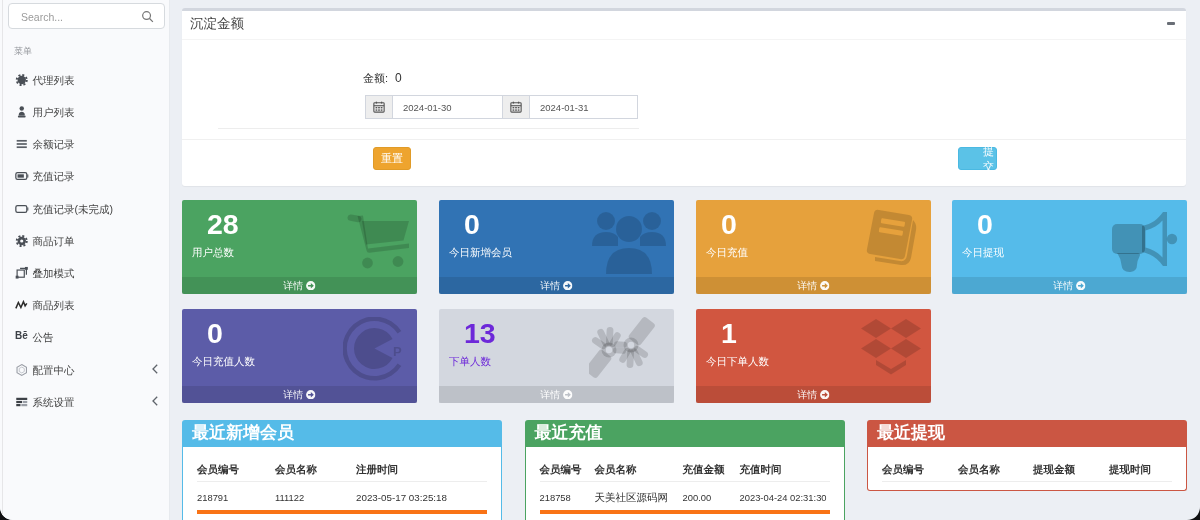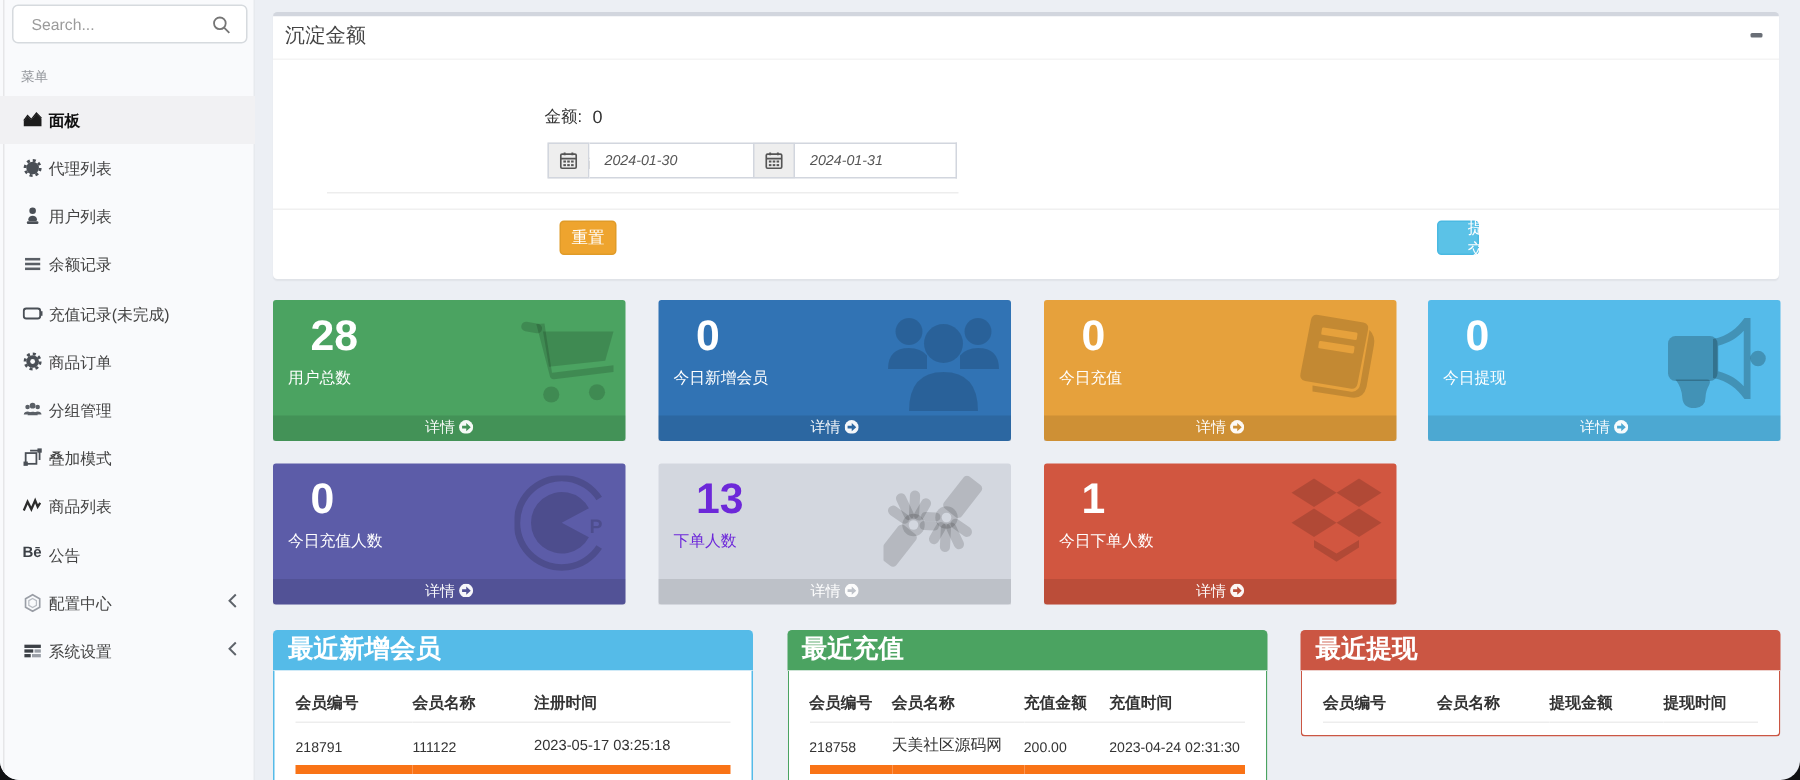--- a/index.html
+++ b/index.html
@@ -24,30 +24,30 @@
 
 .box { position:absolute; left:12px; top:8px; width:1004px; background:#fff; border-top:3px solid #d2d6de; border-radius:3px; box-shadow:0 1px 1px rgba(0,0,0,0.05); height:178px; }
 .box-header { position:relative; height:29px; border-bottom:1px solid #f4f4f4; }
 .box-title { position:absolute; left:8px; top:4px; font-size:13.5px; color:#444; }
 .box-minus { position:absolute; right:11px; top:11px; width:8px; height:3px; background:#696e76; border-radius:1px; }
 .frow1 { position:absolute; left:0; top:61px; width:100%; font-size:11px; color:#333; line-height:13px; }
 .frow1 .lab { position:absolute; left:181px; top:0; }
 .frow1 .val { position:absolute; left:213px; top:0; font-size:12px; }
 .frow2 { position:absolute; left:0; top:84px; width:100%; }
 .frow2 .lab { position:absolute; left:150px; top:7px; font-size:11px; color:#333; white-space:nowrap;margin-left:43px; }
-.dgroup { position:absolute; left:183px; top:0; display:flex; height:24px;font-style:italic; }
+.dgroup { position:absolute; left:183px; top:0; display:flex; height:24px; }
 .addon { width:28px; background:#eee; border:1px solid #d2d6de; display:flex; align-items:center; justify-content:center; color:#555; }
 .dinput { background:#fff; border:1px solid #d2d6de; border-left:0; font-size:9.5px; color:#555; display:flex; align-items:center; padding-left:10px; }
 .di1 { width:109px; border-right:0; }
 .di2 { width:108px; }
 .fline { position:absolute; left:36px; top:117px; width:421px; height:1px; background:#ededed; }
 .box-divider { position:absolute; left:0; top:128px; width:100%; height:1px; background:#f0f0f0; }
 .btn { position:absolute; top:136px; height:23px; border-radius:3px; font-size:11px; color:#fff; display:flex; align-items:center; justify-content:center; }
 .btn-reset { left:191px; width:38px; background:#eea42e; border:1px solid #e09b28;text-align:center; }
-.btn-submit { left:776px; width:28px; background:#5bc2e7; border:1px solid #4ab9e2;padding-left:24px; }
+.btn-submit { left:776px; width:39px; background:#5bc2e7; border:1px solid #4ab9e2;padding-left:24px; }
 
 .sbox { position:absolute; width:235px; height:94px; border-radius:2px; color:#fff; }
 .sbox .num { position:absolute; left:25px; top:9.5px; font-size:28.5px; font-weight:bold; line-height:28.5px; }
 .sbox .lbl { position:absolute; left:10px; top:46px; font-size:10.5px; line-height:12px; }
 .sbox .icon { position:absolute; right:8px; top:8px; }
 .sbox .sfoot { position:absolute; left:0; bottom:0; width:100%; height:17.5px; background:rgba(0,0,0,0.1); color:rgba(255,255,255,0.95); font-size:10px; text-align:center; line-height:17.5px; }
 .sbox.dark .num, .sbox.dark .lbl { color:#6d28d9; }
 .r1 { top:200px; }
 .r2 { top:309px; }
 .c1 { left:12px; } .c2 { left:269px; } .c3 { left:526px; } .c4 { left:782px; }
@@ -62,21 +62,21 @@
 .panel { position:absolute; top:420px; width:320px; }
 .p1 { left:12px; } .p2 { left:354.5px; } .p3 { left:697px; }
 .phead { height:27px; border-radius:3px 3px 0 0; color:#fff; font-size:17px; font-weight:bold; line-height:26px; padding-left:10px; }
 .pbody { background:#fff; border:1px solid; border-top:0; border-radius:0 0 3px 3px; }
 .p1 .phead { background:#55bbe8; } .p1 .pbody { border-color:#55bbe8; height:80px; }
 .p2 .phead { background:#4ba361; } .p2 .pbody { border-color:#4ba361; height:80px; }
 .p3 .phead { background:#cb5643; } .p3 .pbody { border-color:#cb5643; height:44px; }
 .ptable { border-collapse:collapse; table-layout:fixed; margin:0 0 0 14px; width:calc(100% - 28px); }
 .ptable th { text-align:left; font-size:10.5px; color:#333; padding:17px 0 6px 0; line-height:11px; border-bottom:1px solid #ededed; white-space:nowrap;margin-top:14px; }
 .ptable td.n { font-size:9.4px; }
-.ptable td { font-size:10.5px; color:#333; padding:10px 0 7px 0; line-height:11px; border-bottom:6px solid #f97316; white-space:nowrap; }
+.ptable td { font-size:10.5px; color:#333; padding:10px 0 7px 0; line-height:11px; border-bottom:4px solid #f97316; white-space:nowrap; }
 </style>
 </head>
 <body>
 <div class="shot">
     <svg width="0" height="0" style="position:absolute">
       <defs>
         <mask id="arrm">
           <rect width="12" height="12" fill="#fff"></rect>
           <path d="M2.6 4.9 L6.1 4.9 L6.1 2.6 L9.9 6 L6.1 9.4 L6.1 7.1 L2.6 7.1 Z" fill="#000"></path>
         </mask>
@@ -85,29 +85,20 @@
   <aside class="sidebar">
     <div class="search">
       <span class="ph">Search...</span>
       <svg width="13" height="13" viewBox="0 0 14 14">
           <circle cx="6" cy="6" r="4.2" fill="none" stroke="#757575" stroke-width="1.3"></circle>
           <line x1="9.2" y1="9.2" x2="12.8" y2="12.8" stroke="#757575" stroke-width="1.3"></line>
         </svg>
     </div>
     <div class="menu-label">菜单</div>
     <ul class="menu">
-      <li class="active">
-          <span class="mi">
-            <svg viewBox="0 0 16 16">
-              <path d="M1 13 L1 9 L4 5 L7 8 L11 3 L15 7 L15 13 Z" fill="#1c1c1c"></path>
-              <path d="M1 8.5 L4 4.5 L7 7.5 L11 2.5 L15 6.5" fill="none" stroke="#1c1c1c" stroke-width="1"></path>
-            </svg>
-          </span>
-          <span class="mt">面板</span>
-        </li>
       <li>
           <span class="mi">
             <svg viewBox="0 0 16 16">
               <circle cx="8" cy="8" r="5" fill="#4a4f56"></circle>
               <circle cx="8" cy="8" r="6" fill="none" stroke="#4a4f56" stroke-width="2.2" stroke-dasharray="2.4 2.3"></circle>
             </svg>
           </span>
           <span class="mt">代理列表</span>
         </li>
       <li>
@@ -131,49 +122,44 @@
                 <rect x="2" y="10.8" width="12" height="2"></rect>
               </g>
             </svg>
           </span>
           <span class="mt">余额记录</span>
         </li>
       <li>
           <span class="mi">
             <svg viewBox="0 0 16 16">
               <rect x="1" y="4" width="13" height="8" rx="2" fill="none" stroke="#4a4f56" stroke-width="1.5"></rect>
+              <rect x="3" y="6" width="7.5" height="4" fill="#4a4f56"></rect>
+              <rect x="14.6" y="6.2" width="1.2" height="3.6" fill="#4a4f56"></rect>
+            </svg>
+          </span>
+          <span class="mt">充值记录</span>
+        </li>
+      <li>
+          <span class="mi">
+            <svg viewBox="0 0 16 16">
+              <rect x="1" y="4" width="13" height="8" rx="2" fill="none" stroke="#4a4f56" stroke-width="1.5"></rect>
               <rect x="14.6" y="6.2" width="1.2" height="3.6" fill="#4a4f56"></rect>
             </svg>
           </span>
           <span class="mt">充值记录(未完成)</span>
         </li>
       <li>
           <span class="mi">
             <svg viewBox="0 0 16 16">
               <circle cx="8" cy="8" r="5" fill="#4a4f56"></circle>
               <circle cx="8" cy="8" r="6" fill="none" stroke="#4a4f56" stroke-width="2.2" stroke-dasharray="2.4 2.3"></circle>
               <circle cx="8" cy="8" r="1.9" fill="#f9fafc"></circle>
             </svg>
           </span>
           <span class="mt">商品订单</span>
-        </li>
-      <li>
-          <span class="mi">
-            <svg viewBox="0 0 16 16">
-              <g fill="#5a5f66">
-                <circle cx="4" cy="6" r="1.8"></circle>
-                <circle cx="12" cy="6" r="1.8"></circle>
-                <circle cx="8" cy="5" r="2.3"></circle>
-                <path d="M1 12 C1 8.8 7 8.8 7 12 Z"></path>
-                <path d="M9 12 C9 8.8 15 8.8 15 12 Z"></path>
-                <path d="M4 12.5 C4 9 12 9 12 12.5 Z"></path>
-              </g>
-            </svg>
-          </span>
-          <span class="mt">分组管理</span>
         </li>
       <li>
           <span class="mi">
             <svg viewBox="0 0 16 16">
               <rect x="2.5" y="4.5" width="8.5" height="8.5" fill="none" stroke="#4a4f56" stroke-width="1.4"></rect>
               <path d="M6 2.5 L13.5 2.5 L13.5 10" fill="none" stroke="#4a4f56" stroke-width="1.4"></path>
               <rect x="11.8" y="0.8" width="3.4" height="3.4" fill="#4a4f56"></rect>
               <rect x="0.8" y="11.2" width="3.4" height="3.4" fill="#4a4f56"></rect>
             </svg>
           </span>

